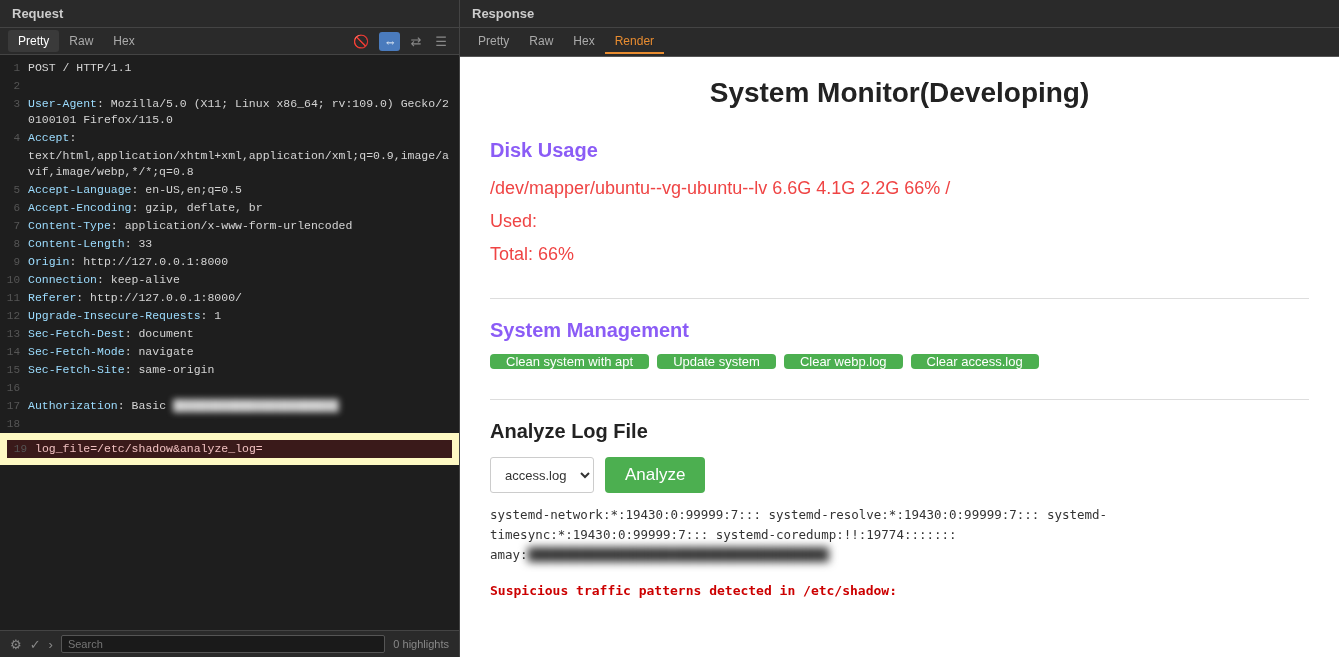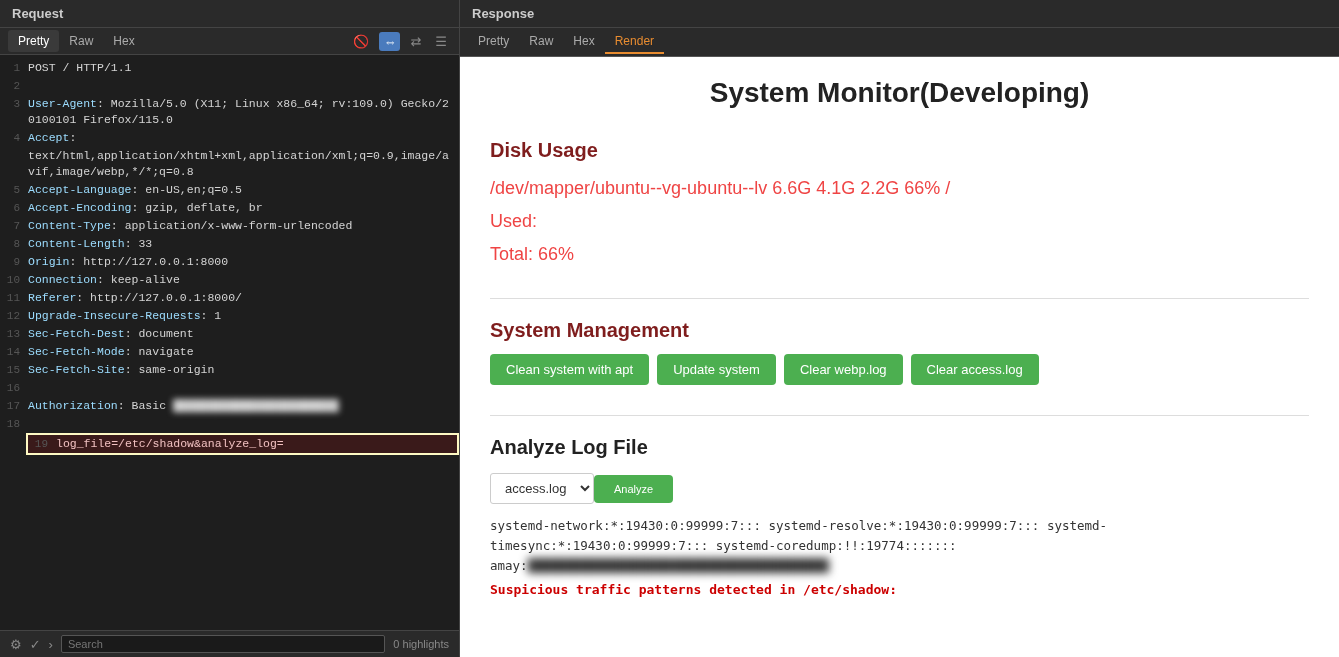--- a/index.html
+++ b/index.html
@@ -97,22 +97,21 @@
       white-space: pre-wrap;
       word-break: break-all;
     }
 
     .line-content .key {
       color: #9cdcfe;
     }
 
     .highlight-line {
       background: #3a1a1a;
-      border: 2px solid #fef9c3;
-      margin-left: 26px;
+      border: 7px solid #fef9c3;
     }
 
     .highlight-line .line-content {
       color: #f0c0c0;
     }
 
     
     .bottom-bar {
       background: #2a2a2a;
       border-top: 1px solid #444;
@@ -201,21 +200,21 @@
 
     .section-divider {
       border: none;
       border-top: 1px solid #ddd;
       margin: 20px 0;
     }
 
     .section-title {
       font-size: 20px;
       font-weight: bold;
-      color: #7f1d1d;
+      color: #8b5cf6;
       margin-bottom: 12px;
     }
 
     .disk-info {
       font-size: 18px;
       color: #ef4444;
       margin-bottom: 4px;
       line-height: 1.6;
     }
 
@@ -223,77 +222,76 @@
       display: flex;
       gap: 8px;
       flex-wrap: wrap;
       margin-top: 10px;
     }
 
     .btn-green {
       background: #4caf50;
       color: white;
       border: none;
-      padding: 8px 16px;
+      padding: 0 16px;
       border-radius: 4px;
       font-size: 13px;
       cursor: pointer;
       font-weight: 500;
     }
 
     .analyze-section {
       margin-top: 10px;
     }
 
     .analyze-title {
       font-size: 20px;
       font-weight: bold;
       color: #222;
       margin-bottom: 14px;
     }
 
     .analyze-controls {
       display: flex;
-      align-items: center;
-      gap: 0;
+      gap: 11px;
       margin-bottom: 12px;
     }
 
     .log-select {
       border: 1px solid #ccc;
       padding: 6px 10px;
       font-size: 13px;
       border-radius: 3px;
       background: #fff;
       color: #333;
       cursor: pointer;
     }
 
     .btn-analyze {
       background: #4caf50;
       color: white;
       border: none;
       padding: 8px 20px;
       border-radius: 4px;
-      font-size: 11px;
+      font-size: 17px;
       cursor: pointer;
       font-weight: 500;
     }
 
     .log-output {
       font-size: 12.5px;
       color: #333;
       line-height: 1.6;
       font-family: monospace;
     }
 
     .suspicious {
       color: #c00;
       font-weight: bold;
-      margin-top: 4px;
+      margin-top: 16px;
       font-family: monospace;
       font-size: 13px;
     }
   </style>
 </head>
 <body>
 
 <div class="left-panel">
   <div class="panel-header">
     <span>Request</span>

